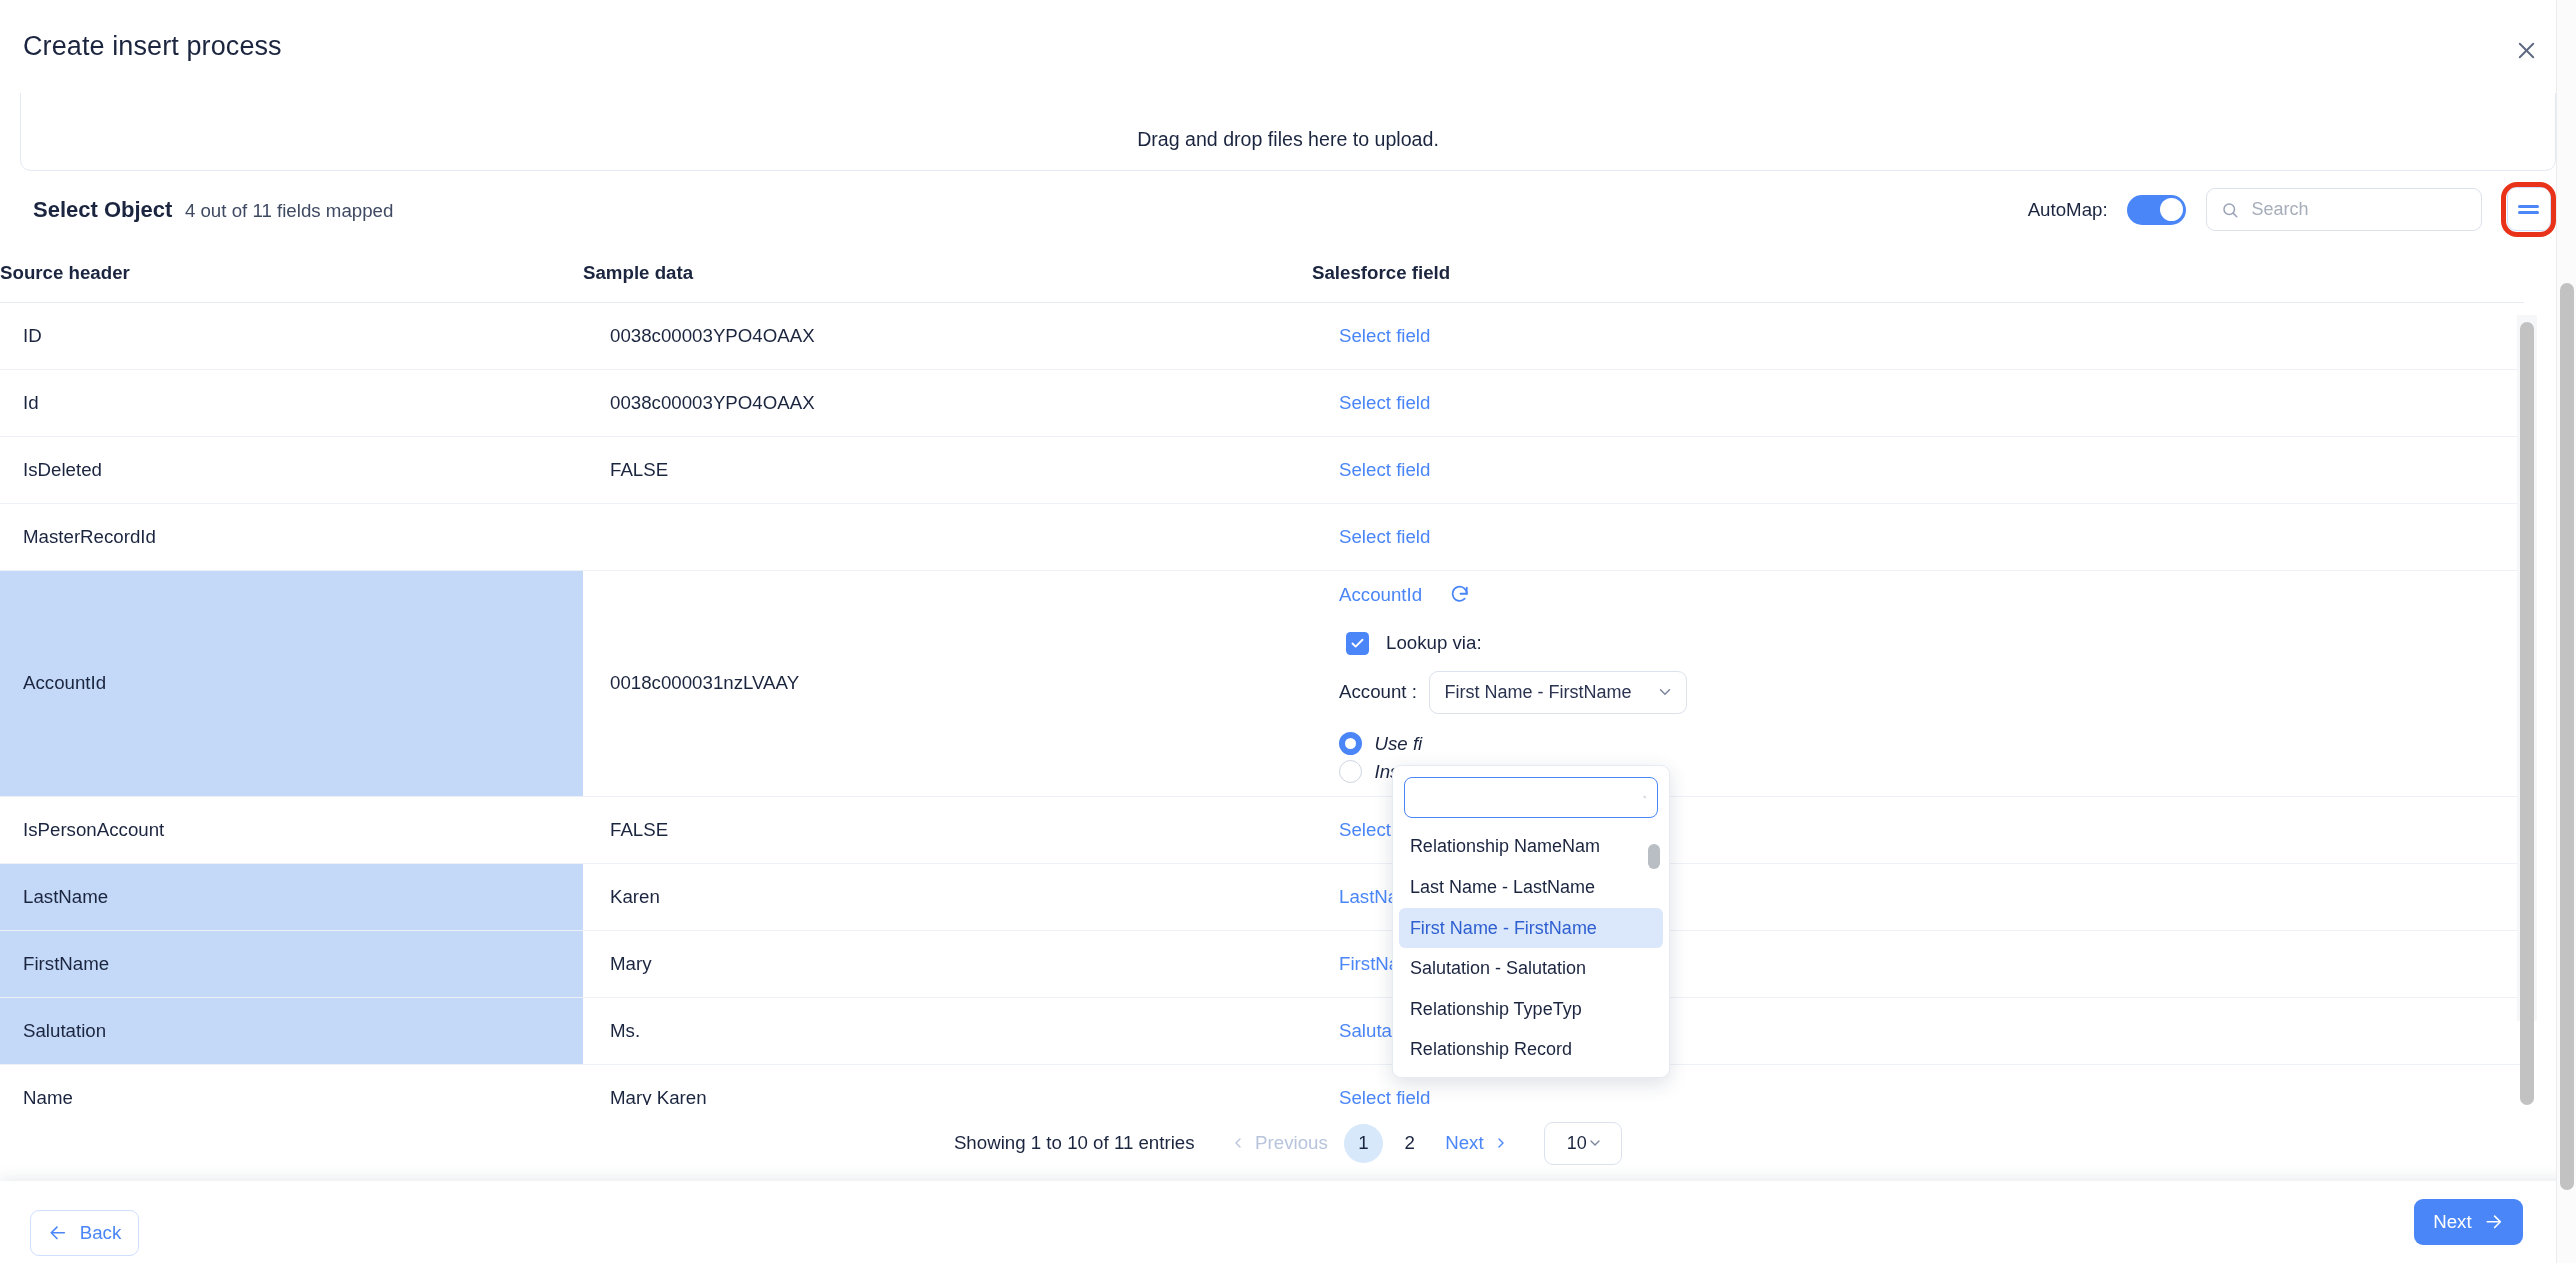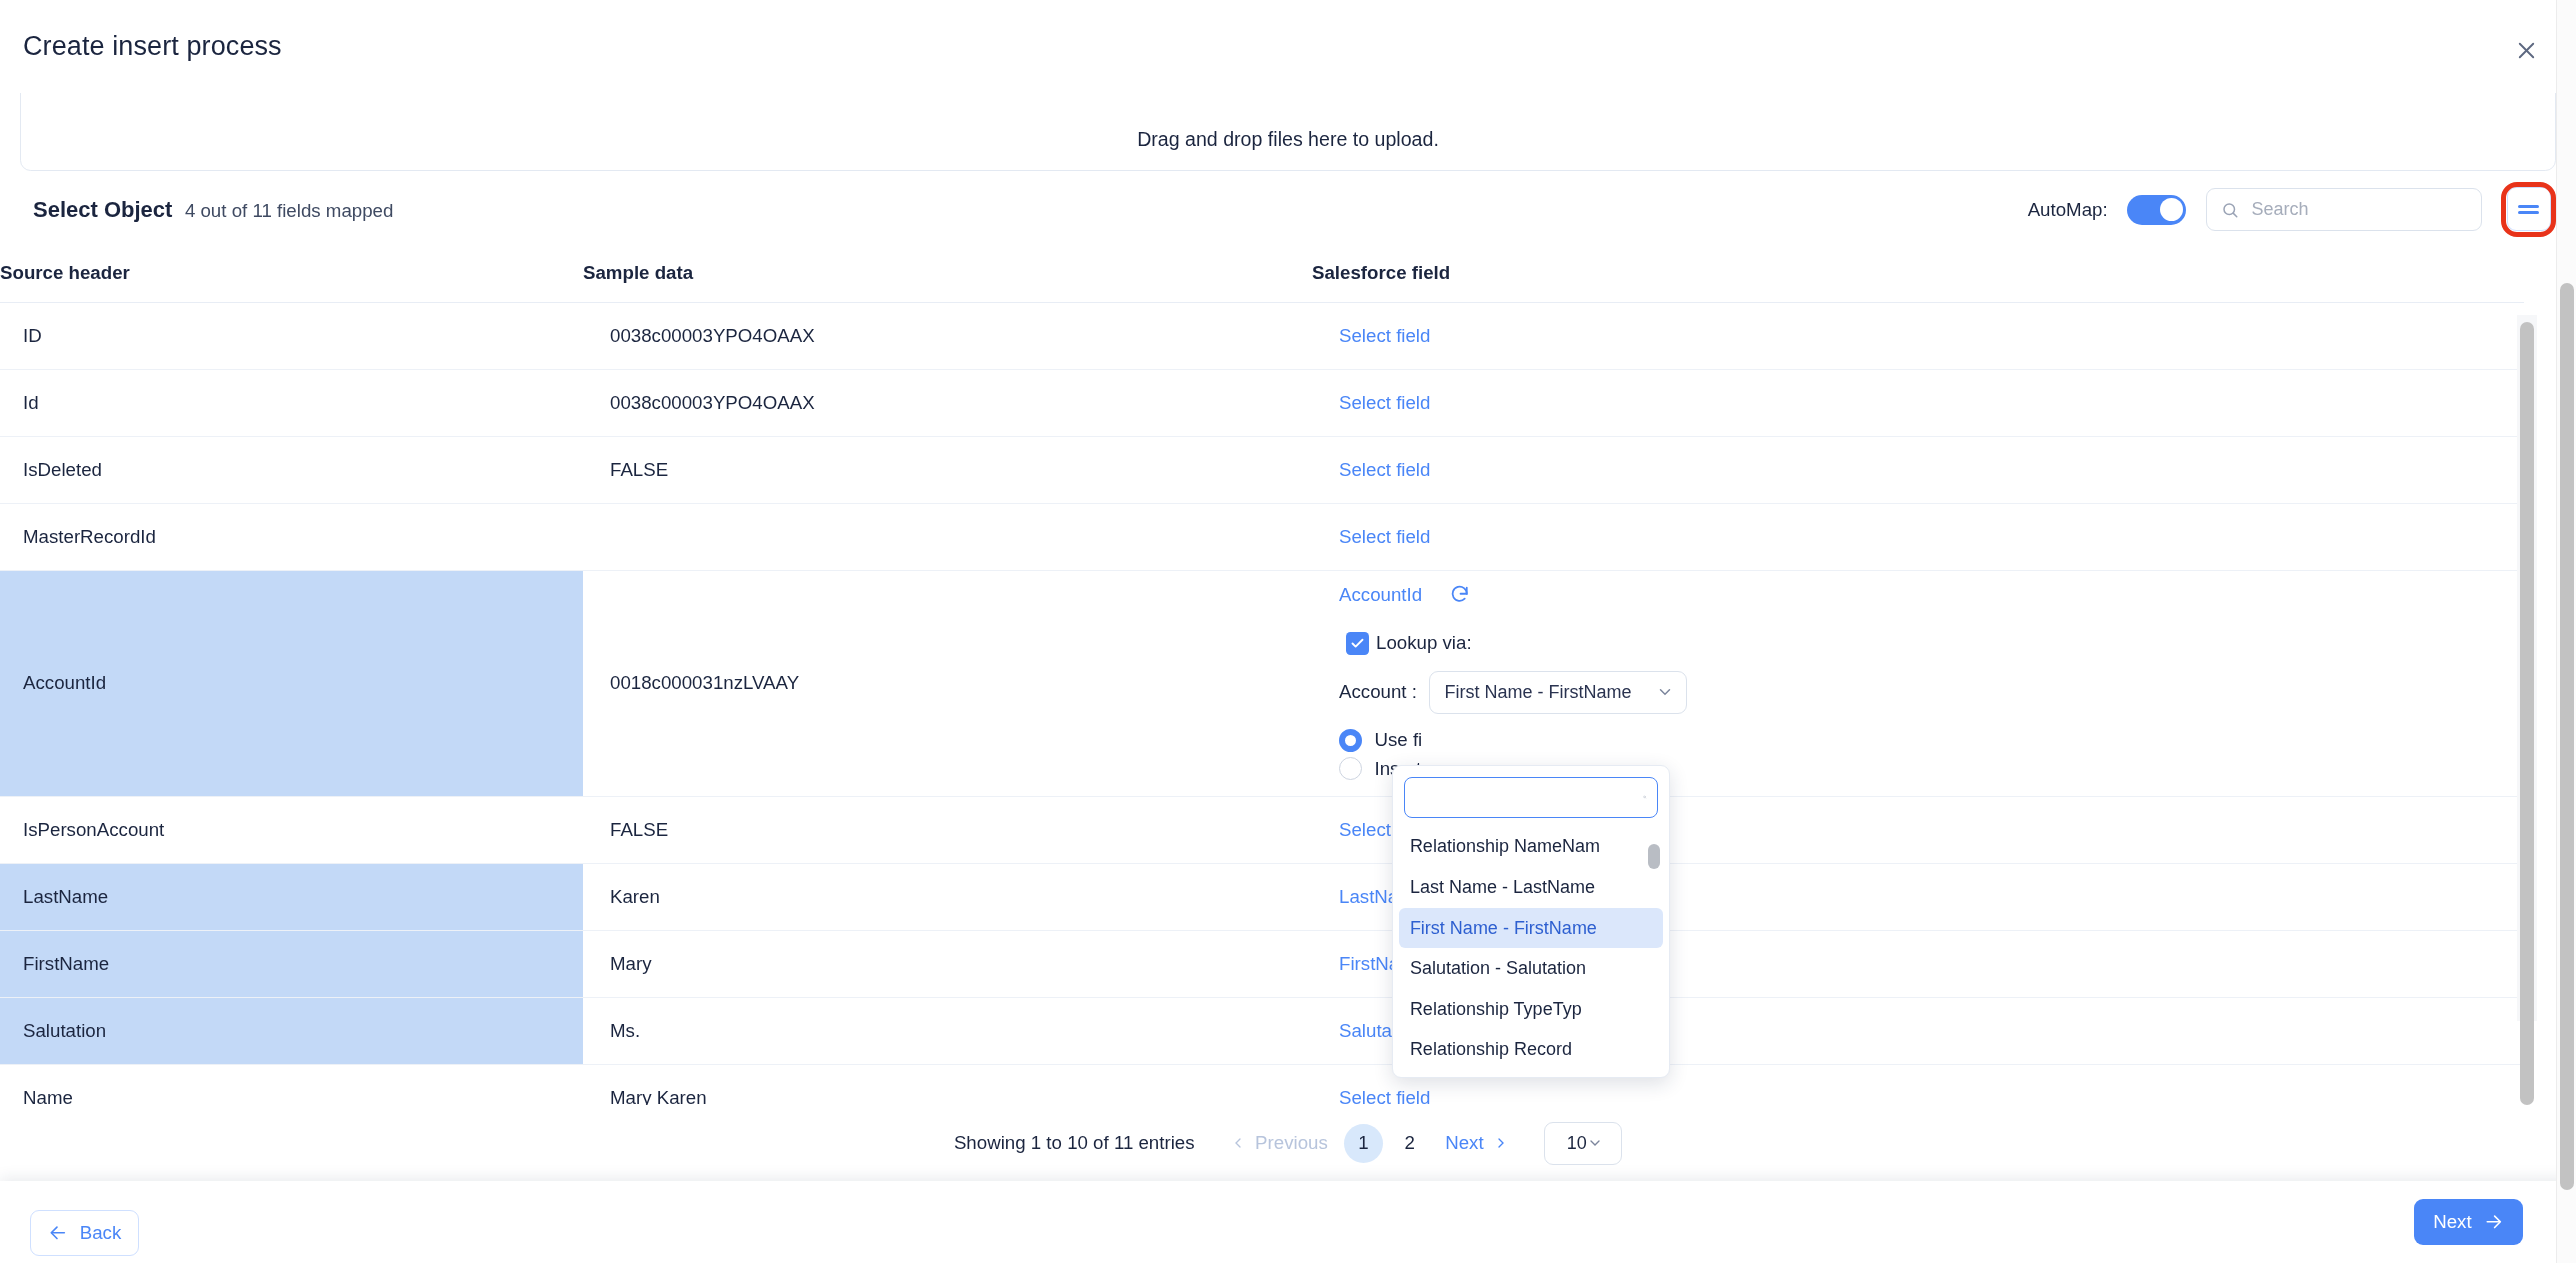--- a/index.html
+++ b/index.html
@@ -190,21 +190,21 @@
 
   .link { color: #4a86f7; cursor: pointer; }
 
   
   tr.row-account td { height: 205px; }
   tr.row-account td.c-src { background: #c3d9f7; }
 
   .sf-cell-stack { position: relative; padding: 12.5px 0; }
   .sf-line1 { display: flex; align-items: center; gap: 27px; }
   .refresh-ico { width: 21.3px; height: 21.3px; color: #4a86f7; cursor: pointer; }
-  .lookup-row { display: flex; align-items: center; gap: 7px; margin-top: 26px; padding-left: 7px; }
+  .lookup-row { display: flex; align-items: center; gap: 17px; margin-top: 26px; padding-left: 7px; }
   .cbx {
     width: 23px; height: 23px;
     background: #4a86f7;
     border-radius: 4.4px;
     display: flex; align-items: center; justify-content: center;
     cursor: pointer;
   }
   .cbx svg { width: 15px; height: 15px; color: #fff; }
   .lookup-label { font-size: 18.7px; color: #1b253f; }
   .account-row { display: flex; align-items: center; gap: 12.5px; margin-top: 16px; }
@@ -216,21 +216,21 @@
     display: flex; align-items: center;
     justify-content: space-between;
     padding: 0 12.5px 0 14.2px;
     font-size: 18px;
     color: #2a3350;
     cursor: pointer;
     background: #fff;
   }
   .chev { width: 18px; height: 18px; color: #6d7step; color:#7b859c; }
   .radio-group { margin-top: 12.5px; }
-  .radio-row { display: flex; align-items: center; gap: 12.5px; height: 28.5px; }
+  .radio-row { display: flex; align-items: flex-end; gap: 12.5px; height: 28.5px; font-style: italic; }
   .radio {
     width: 23px; height: 23px; border-radius: 50%;
     border: 1.8px solid #cdd4e0; background: #fff;
     cursor: pointer; flex: 0 0 auto;
   }
   .radio.on { border: 6.2px solid #4a86f7; }
   .radio-label { font-size: 18.7px; color: #1b253f; white-space: nowrap; }
 
   
   .dropdown {

